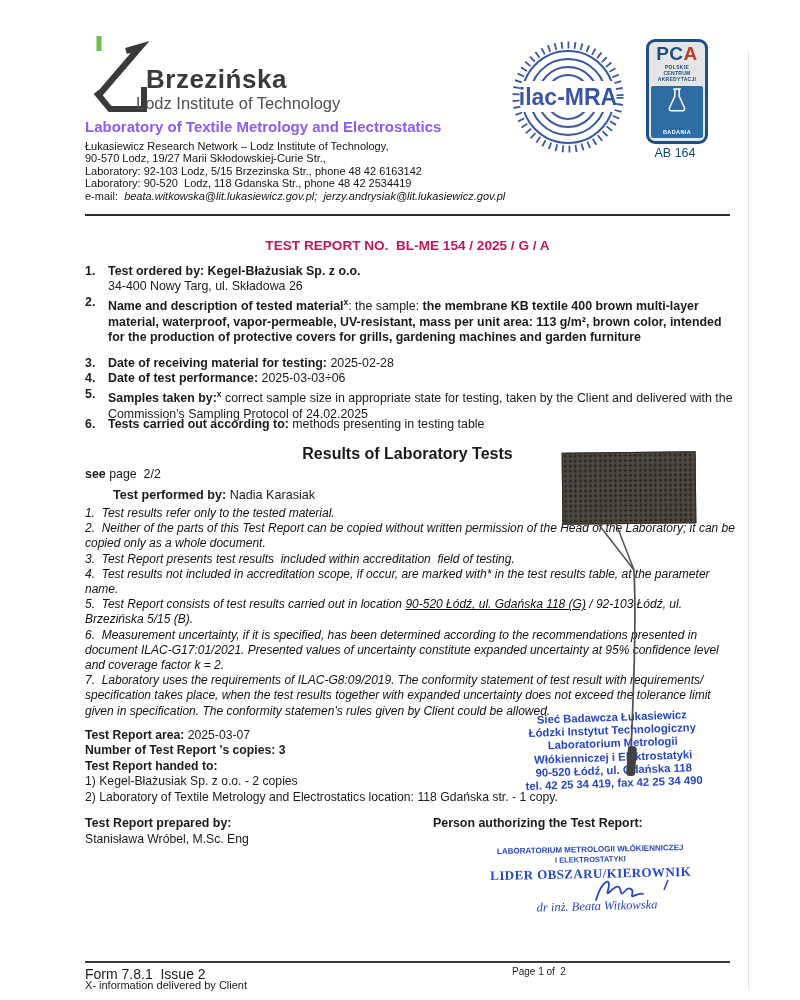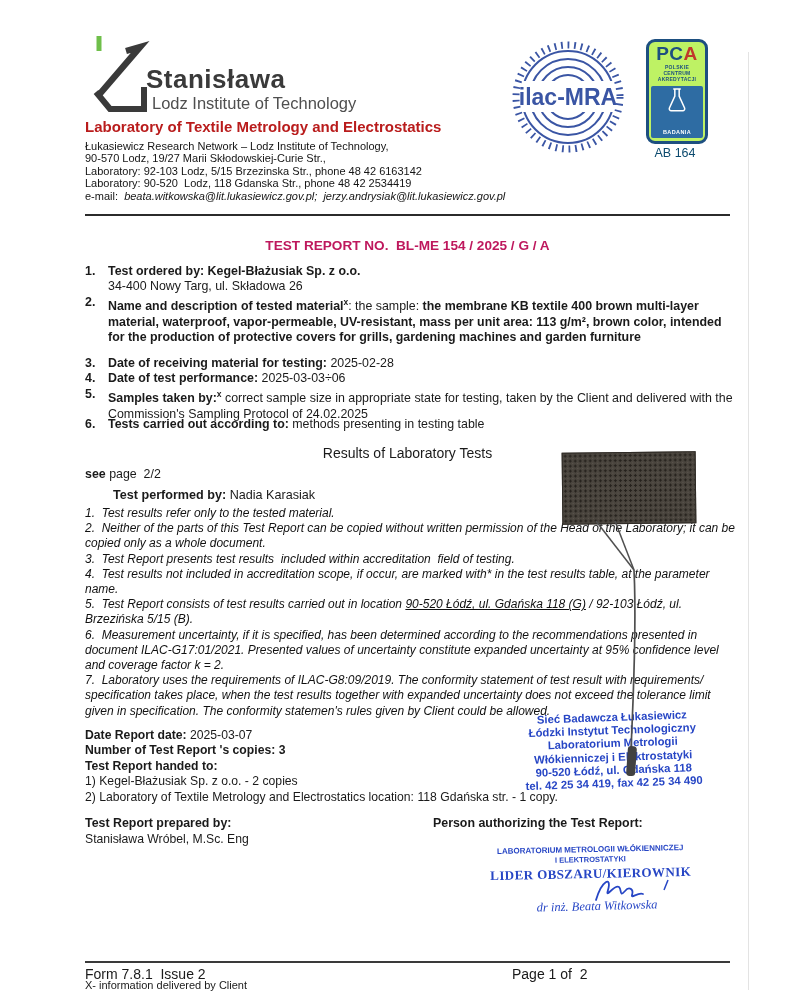--- a/index.html
+++ b/index.html
@@ -6,44 +6,44 @@
   .page{position:relative;width:800px;height:1000px;background:#ffffff;overflow:hidden;
         font-family:"Liberation Sans","DejaVu Sans",sans-serif;color:#1a1a1a;}
   .abs{position:absolute;}
   [data-bind]{white-space:pre-wrap;}
   .b{font-weight:bold;}
   .u{text-decoration:underline;}
   .sup{vertical-align:super;font-size:8.5px;font-weight:bold;}
 
   
   .brand{left:146px;top:64px;font-size:26px;font-weight:bold;color:#3a3a3a;letter-spacing:.5px;}
-  .brand-sub{left:152px;top:94px;font-size:16.5px;color:#4f4f4f;}
-  .lab-title{left:85px;top:118px;font-size:15px;font-weight:bold;color:#b91c1c;}
+  .brand-sub{left:136px;top:94px;font-size:16.5px;color:#4f4f4f;}
+  .lab-title{left:85px;top:118px;font-size:15px;font-weight:bold;color:#8b5cf6;}
   .addr{left:85px;top:140px;font-size:11px;line-height:12.4px;color:#141414;}
   .addr .em{font-style:italic;}
   .sep{left:85px;top:214px;width:645px;height:2px;background:#2b2b2b;}
 
   
   .ilac{left:510px;top:36px;}
   .pca{left:646px;top:39px;width:52px;border:3px solid #1d4f80;border-radius:9px;
-       background:#bef264;padding:2px 2px 3px 2px;text-align:center;}
+       background:#e5e5e5;padding:2px 2px 3px 2px;text-align:center;}
   .pca-acronym{font-size:19px;font-weight:bold;color:#1d4f80;line-height:20px;letter-spacing:.5px;}
   .pca-red{color:#c0392b;}
   .pca-sub{font-size:5px;font-weight:bold;color:#1d4f80;line-height:6px;letter-spacing:.3px;}
   .pca-box{margin-top:2px;background:#2e6ca3;border-radius:2px;height:52px;position:relative;}
   .pca-box svg{display:block;margin:4px auto 0 auto;}
   .pca-badania{position:absolute;left:0;right:0;bottom:3px;color:#fff;font-size:5.5px;font-weight:bold;letter-spacing:.4px;}
   .ab164{left:646px;top:146px;width:58px;text-align:center;font-size:12.5px;color:#0c4a6e;}
 
   
   .doc-title{left:85px;top:238px;width:645px;text-align:center;font-size:13.6px;font-weight:bold;color:#be185d;}
   .item{left:85px;width:650px;font-size:12.4px;line-height:15.4px;position:absolute;padding-left:23px;box-sizing:border-box;}
   .item .num{position:absolute;left:0;font-weight:bold;}
 
-  .results-h{left:85px;top:445px;width:645px;text-align:center;font-size:14px;font-weight:normal;}
+  .results-h{left:85px;top:445px;width:645px;text-align:center;font-size:16px;font-weight:bold;}
   .seepage{left:85px;top:467px;font-size:12.4px;}
   .performed{left:85px;top:488px;font-size:12.6px;margin-left:28px;}
 
   .notes{left:85px;top:506px;width:652px;font-size:12px;line-height:15.2px;font-style:italic;color:#111;}
 
   
   .fabric{left:562px;top:452px;width:132px;height:70px;transform:rotate(-.6deg);
           background-color:#4a453e;border:1px solid #2f2b26;
           background-image:radial-gradient(circle,#26221d 1.1px,transparent 1.3px),
                            radial-gradient(circle,#5e5750 .8px,transparent 1px);
@@ -65,35 +65,35 @@
                   letter-spacing:.4px;margin-top:2px;}
   .signature{left:592px;top:874px;}
   .signer{left:512px;top:899px;width:170px;text-align:center;color:#2746c5;
           font-family:"Liberation Serif","DejaVu Serif",serif;font-size:12.5px;font-style:italic;
           transform:rotate(-1.5deg);}
 
   
   .f-line{left:85px;top:961px;width:645px;height:1.5px;background:#3a3a3a;}
   .f-form{left:85px;top:966px;font-size:14px;}
   .f-x{left:85px;top:979px;font-size:11px;}
-  .f-page{left:512px;top:966px;font-size:14px;}
+  .f-page{left:512px;top:966px;font-size:10px;}
 
   .page-edge{left:748px;top:52px;width:1px;height:938px;background:#e3e3e3;}
 </style>
 </head>
 <body>
 
 <div class="page">
 
   <svg class="abs" style="left:82px;top:32px;" width="76" height="86" viewBox="0 0 76 86">
     <path d="M17,4 V19" stroke="#6fbf4a" stroke-width="5" fill="none"></path>
     <path d="M44,19 L58,15 L16,64" stroke="#3a3a3a" stroke-width="6.5" fill="none" stroke-linejoin="miter"></path>
     <path d="M14,60 L28,77 H62 V55" stroke="#3a3a3a" stroke-width="6" fill="none" stroke-linejoin="miter"></path>
   </svg>
-  <div class="abs brand" data-bind="header.brand">Stanisława</div>
+  <div class="abs brand" data-bind="header.brand">Brzezińska</div>
   <div class="abs brand-sub" data-bind="header.brand_subtitle">Lodz Institute of Technology</div>
 
   <svg class="abs ilac" width="116" height="120" viewBox="0 0 116 120">
     <g stroke="#3a55a4" stroke-width="2" fill="none">
       <circle cx="58" cy="61" r="14"></circle>
         <circle cx="58" cy="61" r="22"></circle>
       <circle cx="58" cy="61" r="30"></circle>
         <circle cx="58" cy="61" r="38"></circle>
         <circle cx="58" cy="61" r="46"></circle>
     </g>
@@ -156,21 +156,21 @@
     <div data-bind="notes.n3">3.  Test Report presents test results  included within accreditation  field of testing.</div>
     <div data-bind="notes.n4">4.  Test results not included in accreditation scope, if occur, are marked with* in the test results table, at the parameter name.</div>
     <div><span data-bind="notes.n5_pre">5.  Test Report consists of test results carried out in location </span><span class="u" data-bind="notes.n5_underline">90-520 Łódź, ul. Gdańska 118 (G)</span><span data-bind="notes.n5_post"> / 92-103 Łódź, ul. Brzezińska 5/15 (B).</span></div>
     <div data-bind="notes.n6">6.  Measurement uncertainty, if it is specified, has been determined according to the recommendations presented in document ILAC-G17:01/2021. Presented values of uncertainty constitute expanded uncertainty at 95% confidence level  and coverage factor k = 2.</div>
     <div data-bind="notes.n7">7.  Laboratory uses the requirements of ILAC-G8:09/2019. The conformity statement of test result with requirements/ specification takes place, when the test results together with expanded uncertainty does not exceed the tolerance limit given in specification. The conformity statemen's rules given by Client could be allowed.</div>
   </div>
 
   <div class="abs fabric"></div>
 
   <div class="abs rinfo">
-    <div><span class="b" data-bind="report_info.date_label">Date Report date:</span><span data-bind="report_info.date_value"> 2025-03-07</span></div>
+    <div><span class="b" data-bind="report_info.date_label">Test Report area:</span><span data-bind="report_info.date_value"> 2025-03-07</span></div>
     <div class="b" data-bind="report_info.copies">Number of Test Report 's copies: 3</div>
     <div class="b" data-bind="report_info.handed_label">Test Report handed to:</div>
     <div data-bind="report_info.handed1">1) Kegel-Błażusiak Sp. z o.o. - 2 copies</div>
     <div data-bind="report_info.handed2">2) Laboratory of Textile Metrology and Electrostatics location: 118 Gdańska str. - 1 copy.</div>
   </div>
 
   <div class="abs stamp-addr">
     <div data-bind="stamp_address.l1">Sieć Badawcza Łukasiewicz</div>
     <div data-bind="stamp_address.l2">Łódzki Instytut Technologiczny</div>
     <div data-bind="stamp_address.l3">Laboratorium Metrologii</div>

